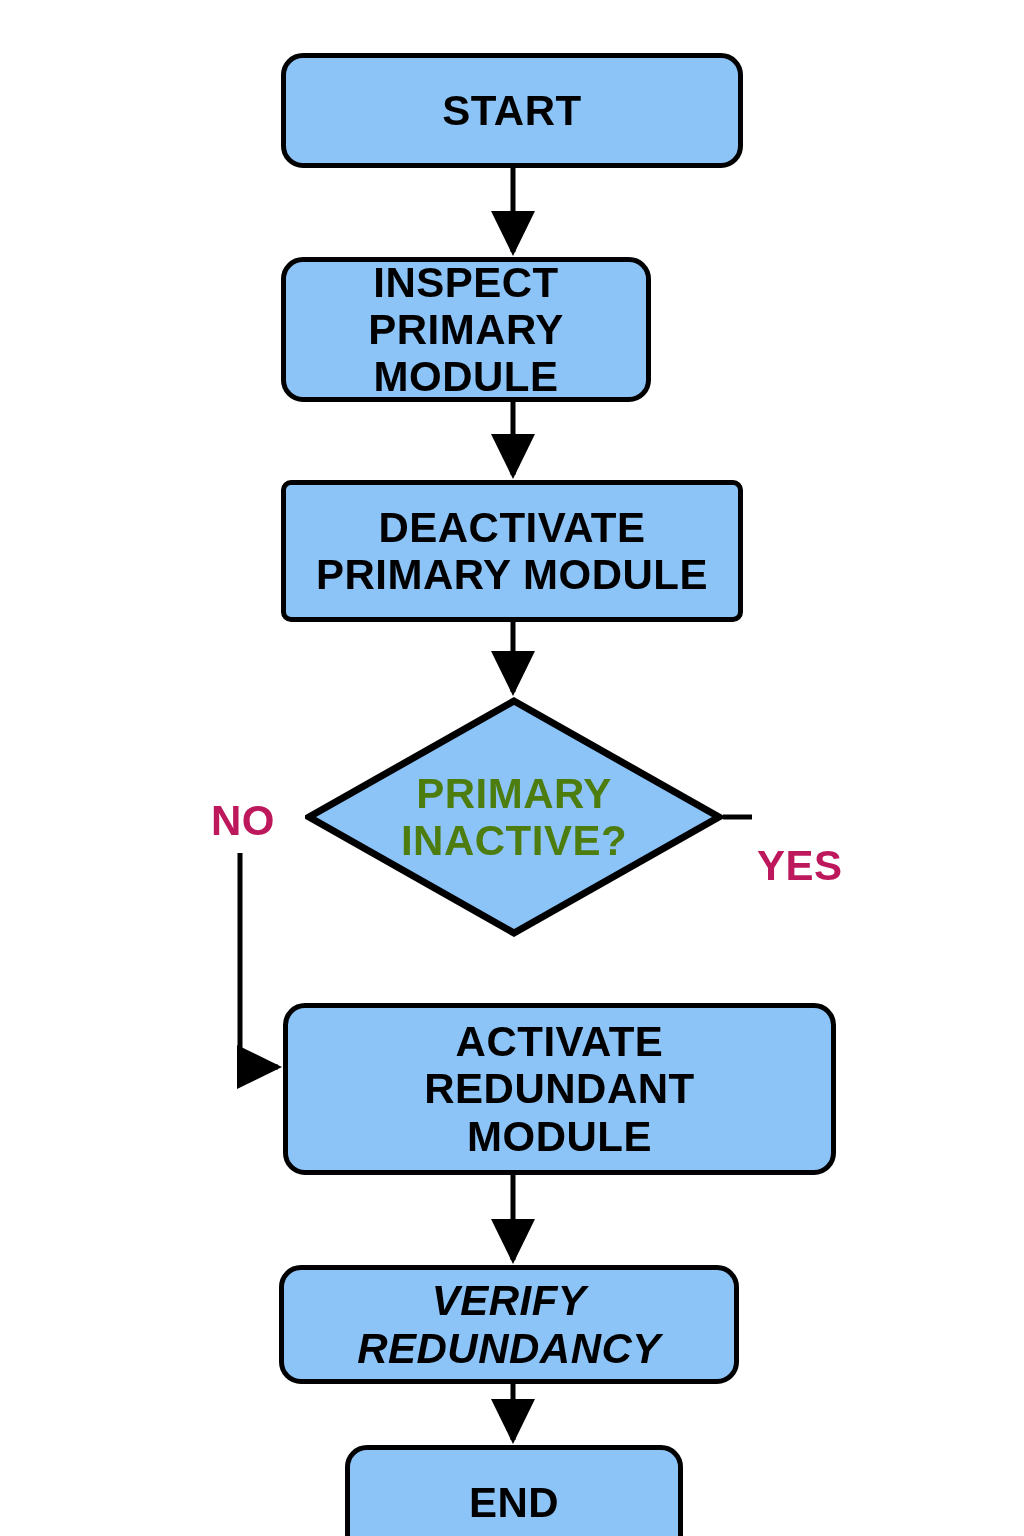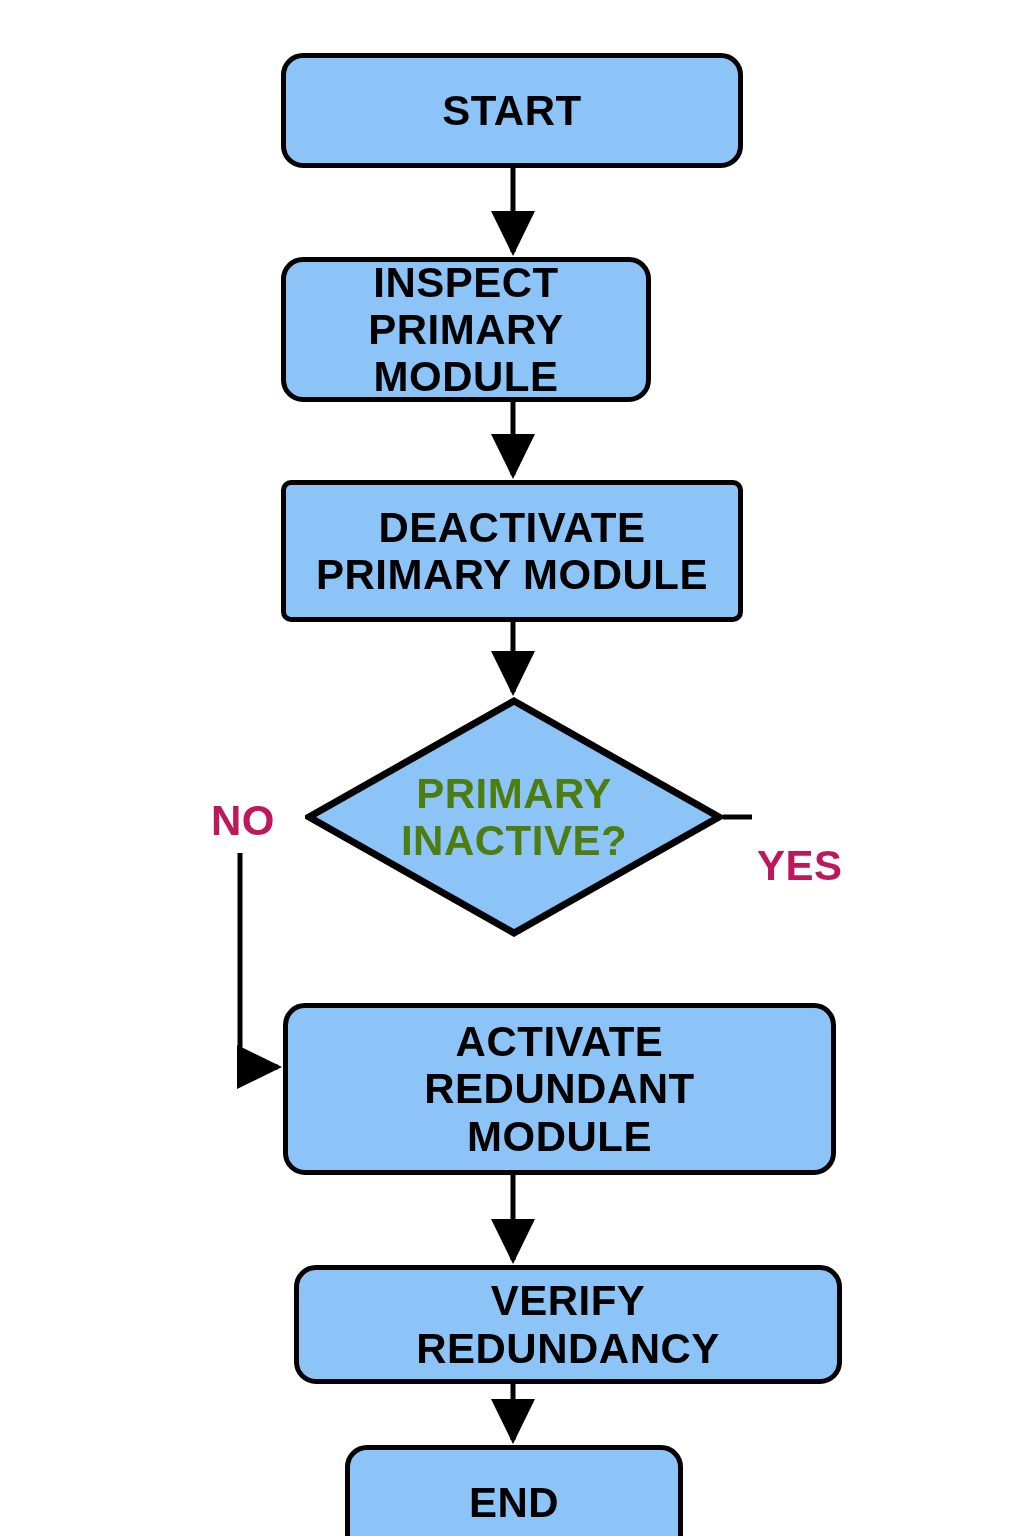--- a/index.html
+++ b/index.html
@@ -46,21 +46,21 @@
     z-index: 3;
   }
   .node .label {
     white-space: pre-line;
     padding: 0 10px;
   }
   #node-start   { left: 281px; top: 53px;   width: 462px; height: 115px; }
   #node-inspect { left: 281px; top: 257px;  width: 370px; height: 145px; }
   #node-deact   { left: 281px; top: 480px;  width: 462px; height: 142px; border-radius: 10px; }
   #node-activate{ left: 283px; top: 1003px; width: 553px; height: 172px; }
-  #node-verify  { left: 294px; top: 1265px; width: 548px; height: 119px; }
+  #node-verify  { left: 279px; top: 1265px; width: 460px; height: 119px; font-style: italic; }
   #node-end     { left: 345px; top: 1445px; width: 338px; height: 115px; }
 
   .decision {
     position: absolute;
     left: 305px;
     top: 697px;
     width: 418px;
     height: 240px;
     z-index: 3;
   }

